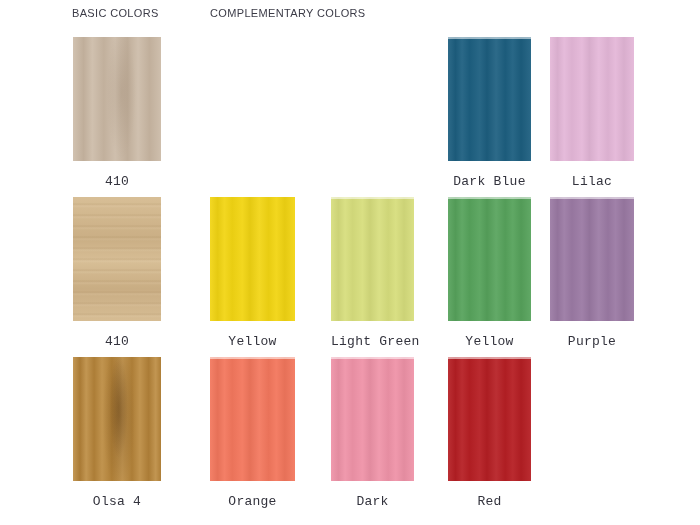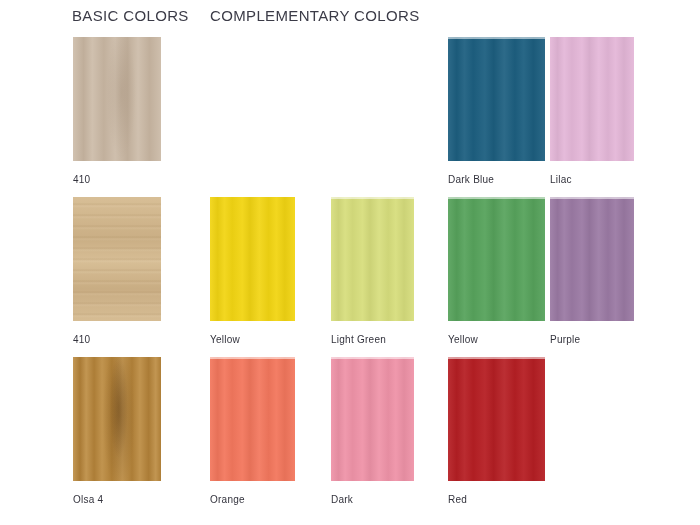--- a/index.html
+++ b/index.html
@@ -27,21 +27,21 @@
   
   .headers {
     position: absolute;
     top: 7px;
     left: 0;
     width: 700px;
     height: 18px;
   }
   .header-label {
     position: absolute;
-    font-size: 15px;
+    font-size: 11px;
     letter-spacing: 0.35px;
     color: #3b3b47;
     white-space: nowrap;
     font-weight: 400;
   }
   .header-basic { left: 72px; }
   .header-complementary { left: 210px; }
 
   
   .grid {
@@ -62,21 +62,21 @@
   .row-2 { top: 357px; }
 
   .swatch-cell {
     position: absolute;
     top: 0;
     width: 88px;
   }
   .col-0 { left: 73px;  width: 88px; }
   .col-1 { left: 210px; width: 85px; }
   .col-2 { left: 331px; width: 83px; }
-  .col-3 { left: 448px; width: 97px; }
+  .col-3 { left: 448px; width: 83px; }
   .col-4 { left: 550px; width: 84px; }
 
   .swatch-chip {
     position: relative;
     width: 100%;
     height: 124px;
     overflow: hidden;
     background-repeat: no-repeat;
   }
   
@@ -166,25 +166,26 @@
     content: "";
     position: absolute;
     top: 0; left: 0; right: 0;
     height: 2px;
     background: rgba(255,255,255,0.55);
     z-index: 2;
   }
 
   .swatch-label {
     margin-top: 13px;
-    text-align: left;
-    font-size: 10px;
+    text-align: center;
+    font-size: 13px;
     letter-spacing: 0.25px;
     color: #33333d;
     white-space: nowrap;
+    font-family: Liberation Mono, monospace;
   }
 </style>
 </head>
 <body>
 
 <div class="sheet">
 
   <div class="headers">
     <div class="header-label header-basic">BASIC COLORS</div>
     <div class="header-label header-complementary">COMPLEMENTARY COLORS</div>

